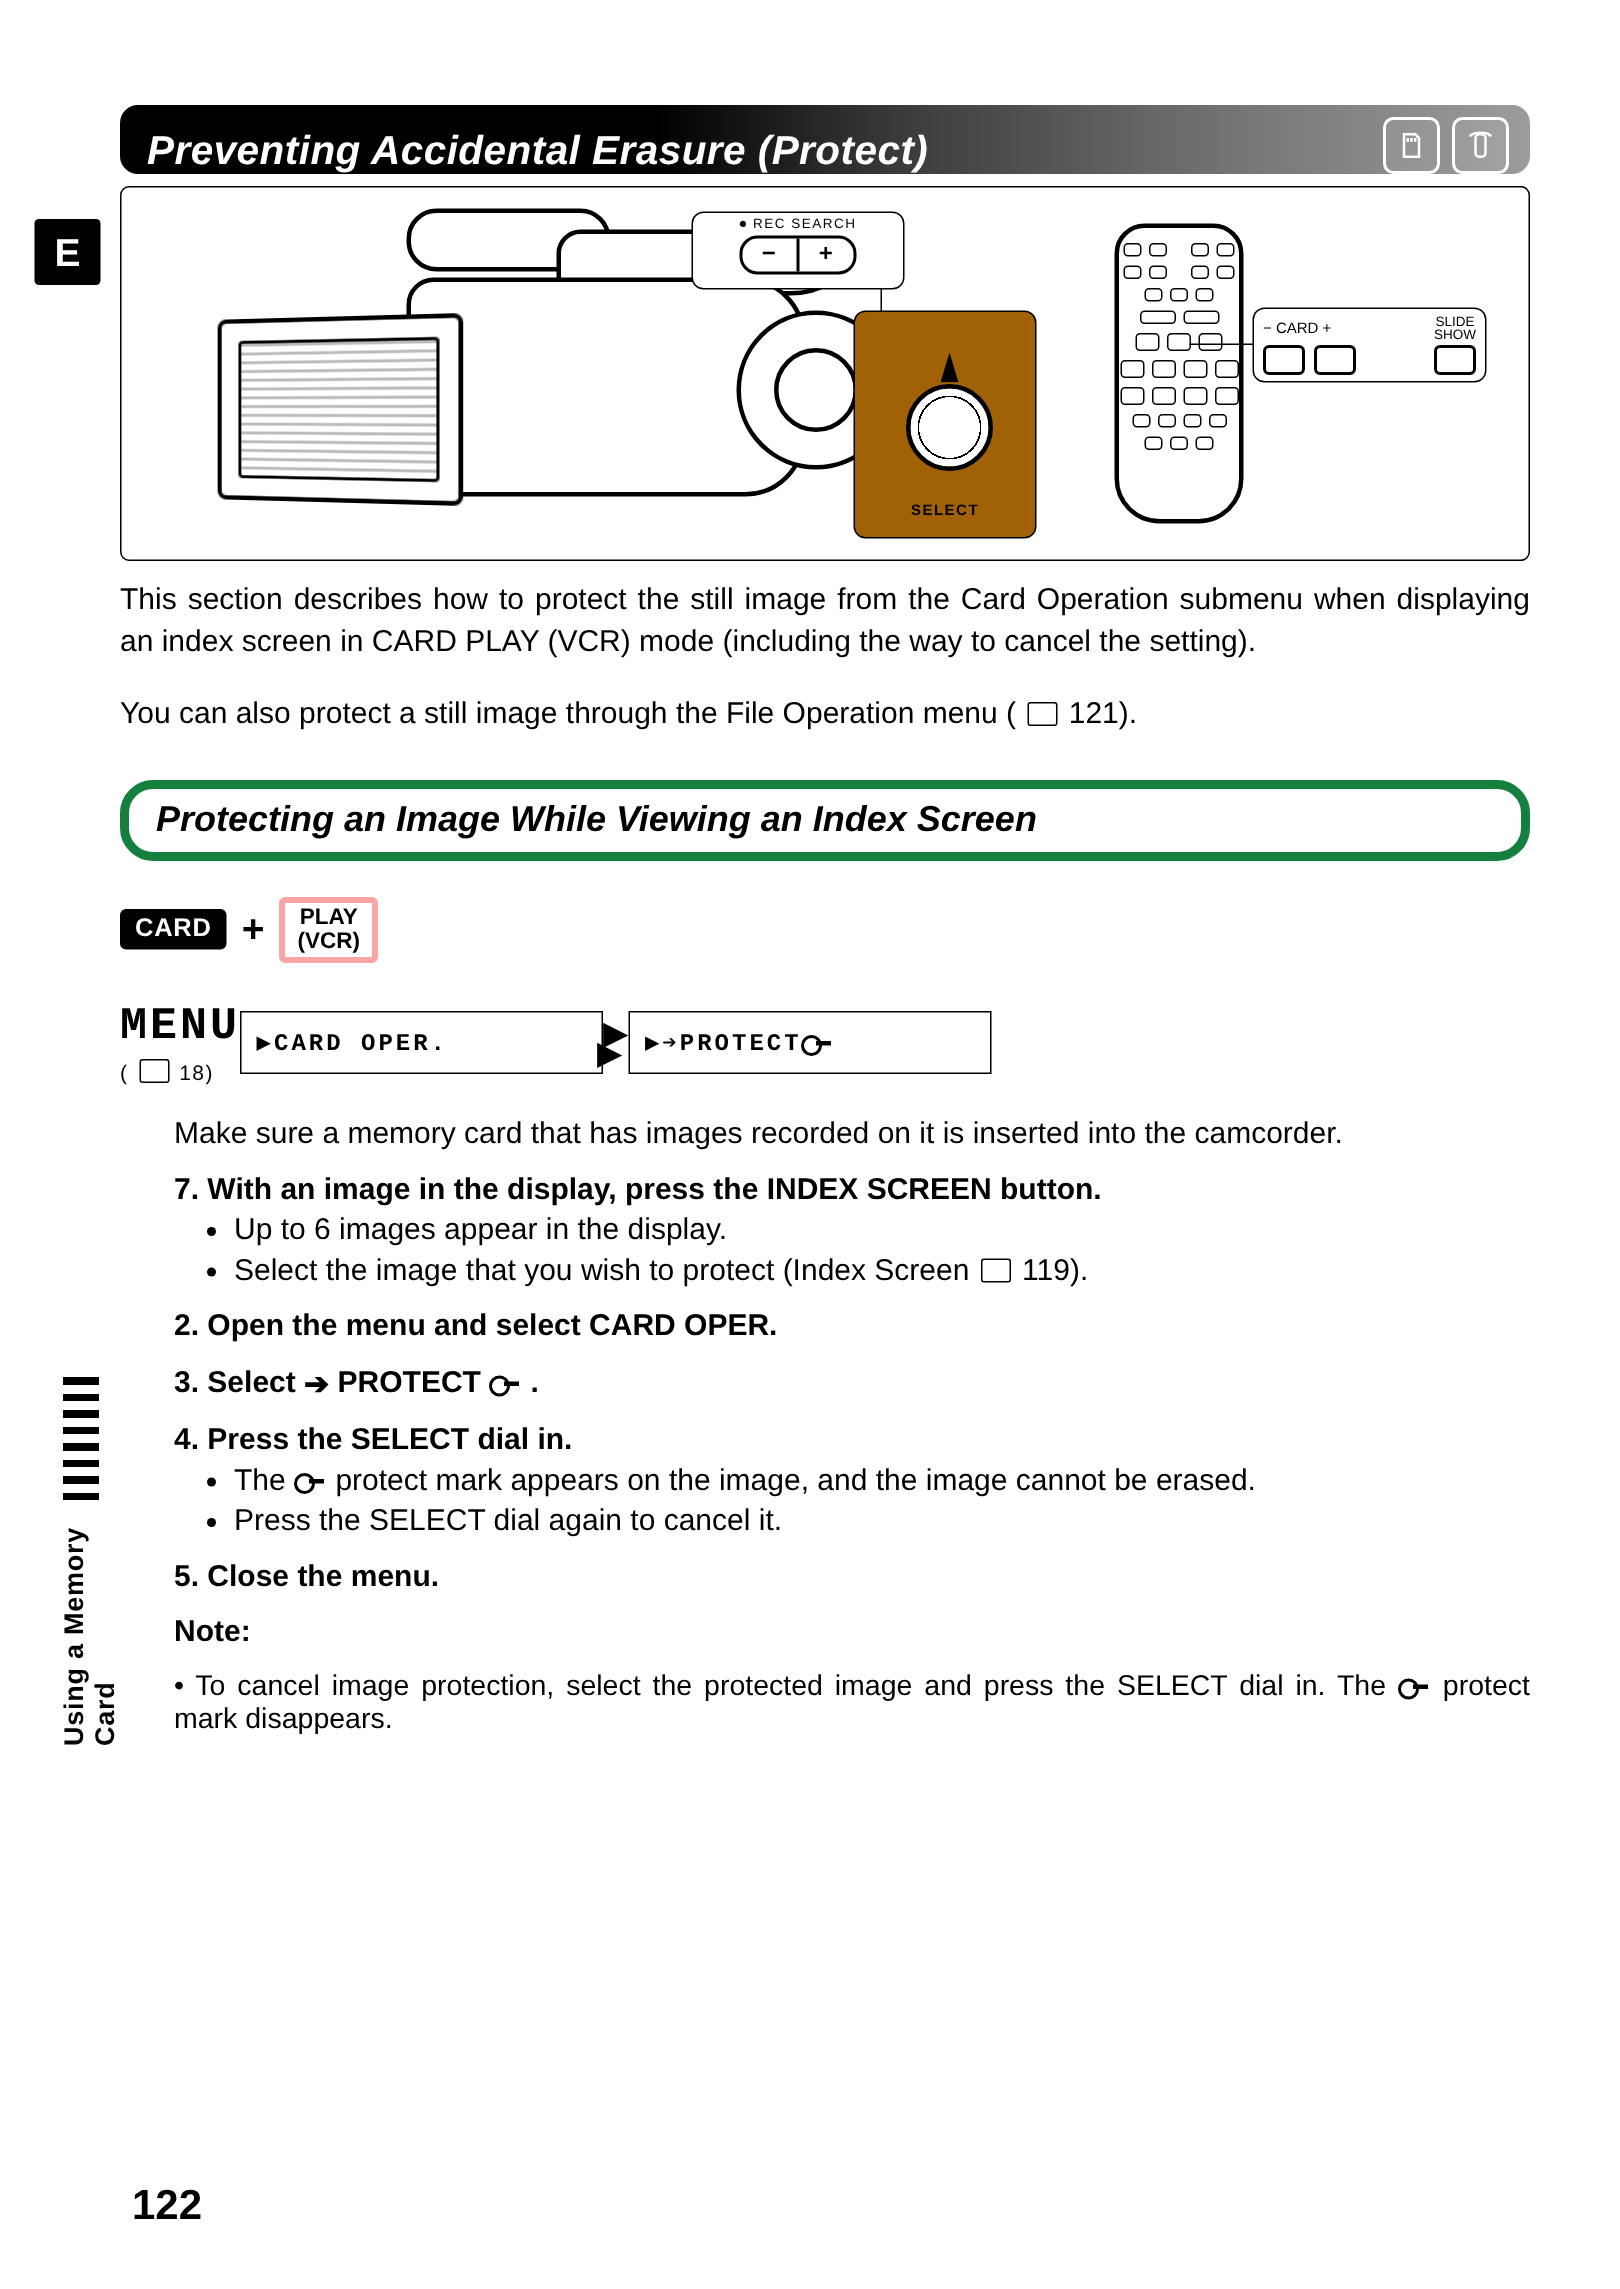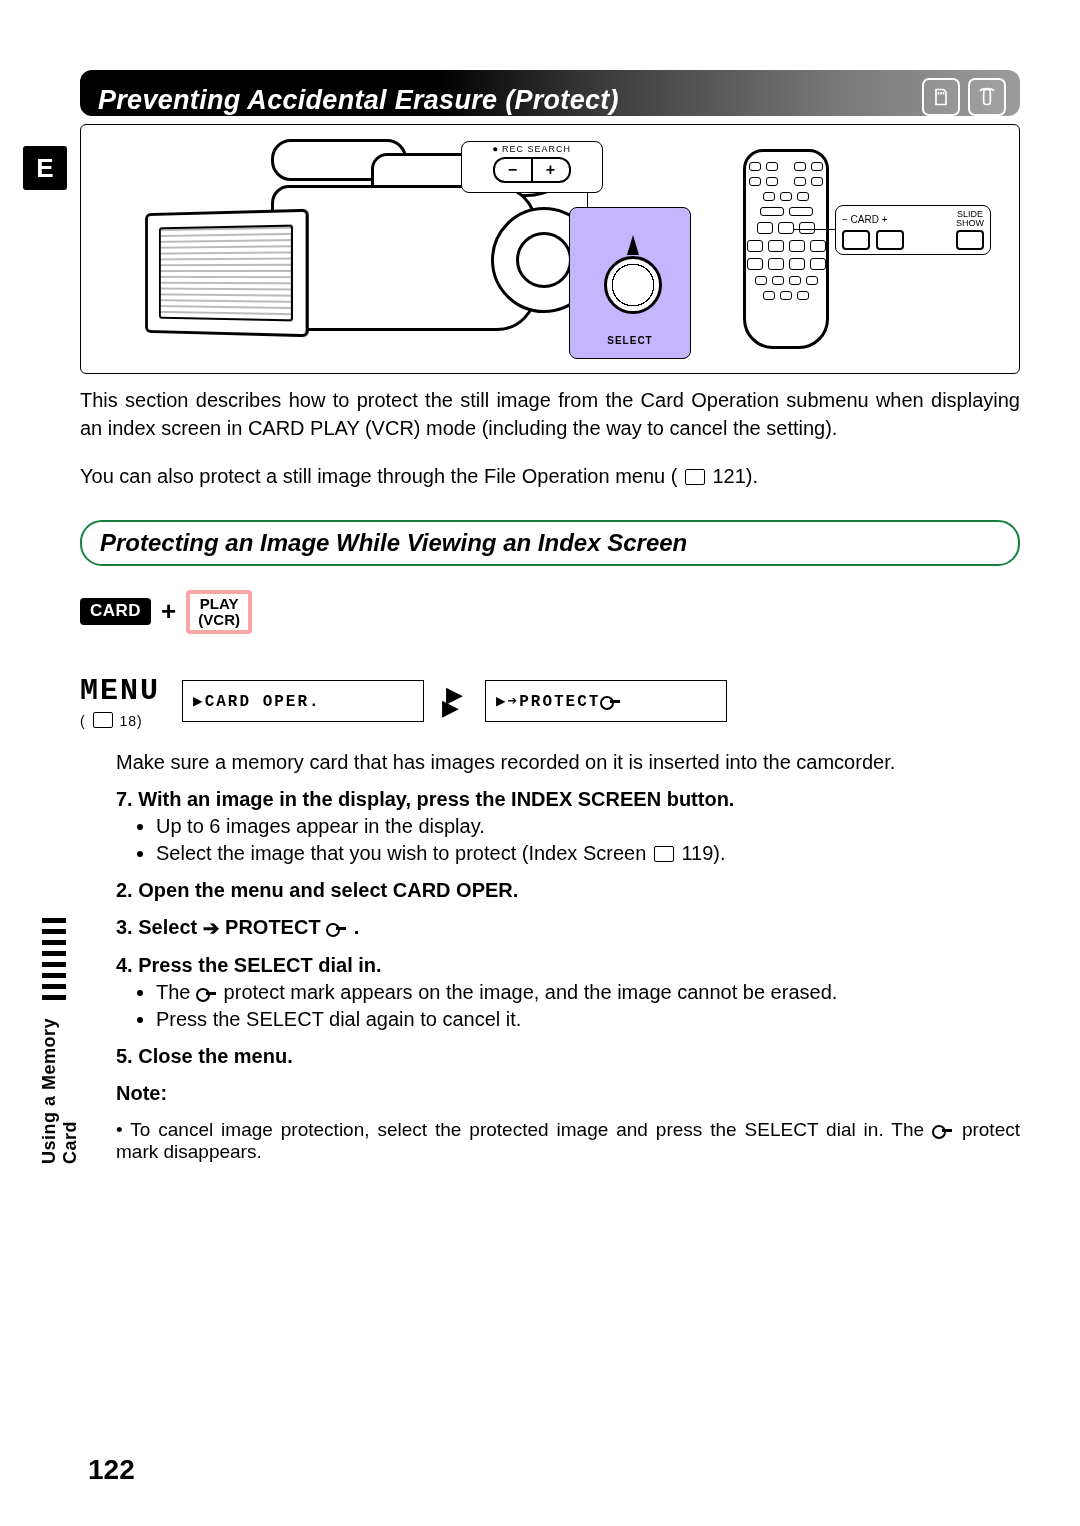--- a/index.html
+++ b/index.html
@@ -90,21 +90,21 @@
   }
 
   .para {
     font-size: 20px;
     line-height: 1.4;
     margin-top: 12px;
     text-align: justify;
   }
 
   .subheader {
-    border: 2px solid #15803d;
+    border: 6px solid #15803d;
     border-radius: 22px;
     height: 42px;
     display:flex; align-items:center;
     padding: 0 18px;
     font-size: 24px;
     font-weight: bold;
     font-style: italic;
     margin-top: 30px;
   }
 
@@ -115,21 +115,21 @@
     background:#000; color:#fff; font-weight:bold; font-size:17px;
     padding:3px 10px 4px; border-radius:4px; letter-spacing:0.5px;
   }
   .plus { font-size:26px; font-weight:bold; }
   .badge-outline {
     border:4px solid #fca5a5; padding:2px 8px; border-radius:4px;
     font-weight:bold; font-size:15px; text-align:center; line-height:1.05;
   }
 
   .menu-row {
-    display:flex; align-items:center; gap:22px; margin-top:40px;
+    display:flex; align-items:center; margin-top:26px;
   }
   .menu-label {
     font-family: "Courier New", monospace;
     font-weight: bold;
     font-size: 30px;
     letter-spacing: 2px;
   }
   .menu-sub { font-size:14px; letter-spacing:1px; margin-top:4px; }
   .menu-item-box {
     border:1px solid #000; height:40px; width:220px;
@@ -213,21 +213,21 @@
   }
   .rec-pill {
     width:74px; height:22px; border:2px solid #000; border-radius:12px;
     margin:2px auto 0; display:flex; font-weight:bold;
   }
   .rec-pill span{flex:1; display:flex; align-items:center; justify-content:center; font-size:16px;}
   .rec-pill span:first-child{border-right:2px solid #000;}
 
   .dial-callout{
     position:absolute; left:488px; top:82px; width:120px; height:150px;
-    border:1px solid #000; border-radius:8px; background:#c4b5fd; z-index:2;
+    border:1px solid #000; border-radius:8px; background:#a16207; z-index:2;
   }
   .dial {
     position:absolute; left:34px; top:48px; width:52px; height:52px;
     border:3px solid #000; border-radius:50%;
     background:radial-gradient(circle,#fff 55%, #000 55%, #000 58%, #fff 58%);
   }
   .dial::after{
     content:""; position:absolute; left:50%; top:-24px; width:12px; height:20px;
     background:#000; clip-path:polygon(50% 0,100% 100%,0 100%);
     transform:translateX(-50%);

